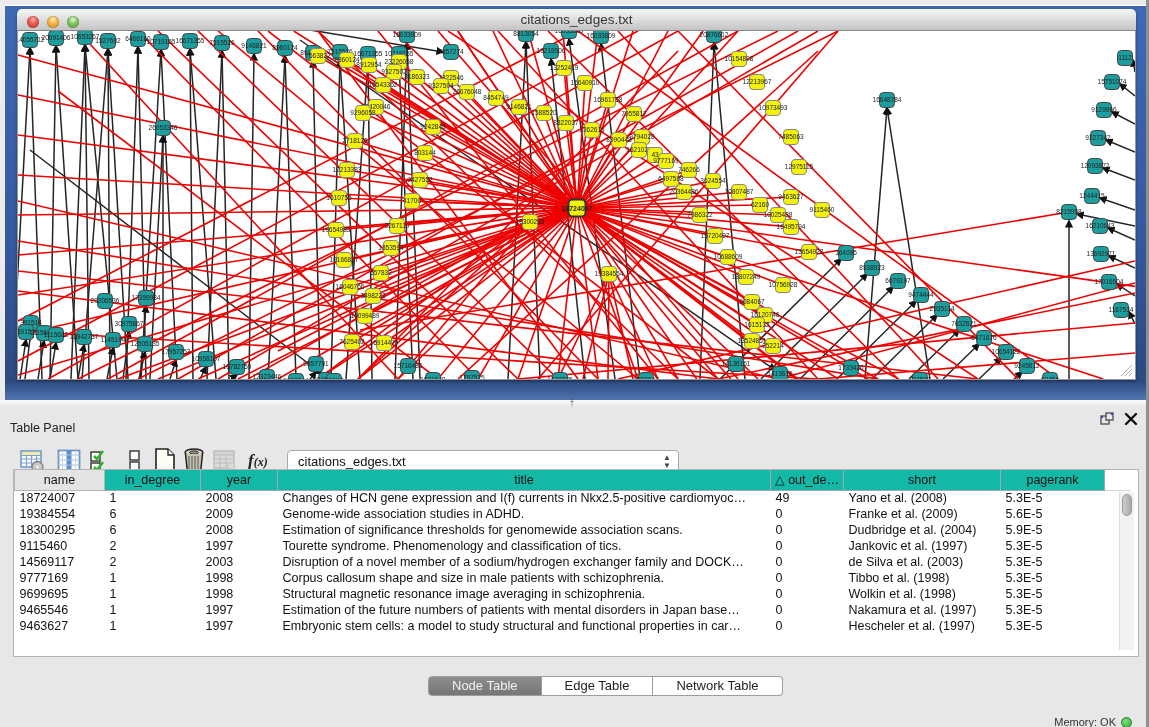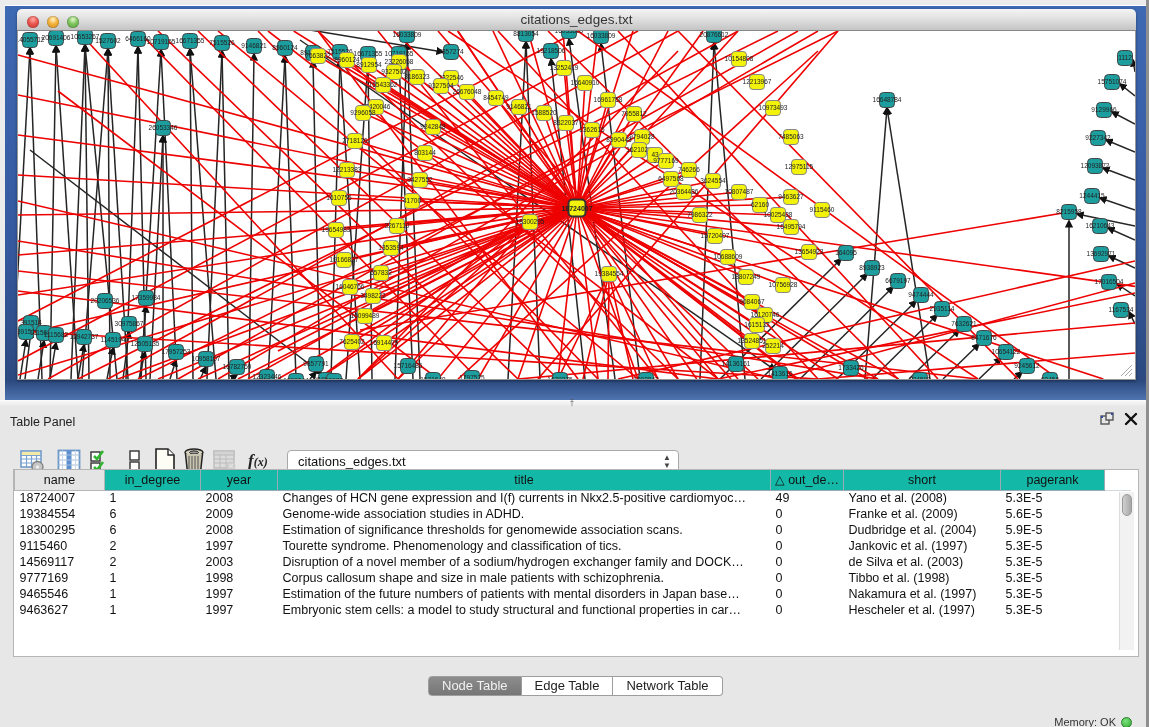--- a/index.html
+++ b/index.html
@@ -10,35 +10,35 @@
 #win{position:absolute;left:17px;top:9px;width:1119px;height:371px;border-radius:5px 5px 0 0;box-shadow:0 1px 3px rgba(0,0,0,.4)}
 #titlebar{height:22px;border-radius:5px 5px 0 0;background:linear-gradient(#f5f5f5,#dcdcdc 55%,#c4c4c4);border-bottom:1px solid #888;position:relative}
 #titlebar .t{position:absolute;left:0;right:0;top:3px;text-align:center;font-size:13.5px;color:#333}
 .tl{position:absolute;top:6.5px;width:12px;height:12px;border-radius:50%}
 #b1{left:9.5px;background:radial-gradient(circle at 50% 30%,#ff9d96 8%,#e9544c 45%,#c93a32);box-shadow:inset 0 0 1px rgba(0,0,0,.6)}
 #b2{left:29.5px;background:radial-gradient(circle at 50% 30%,#ffe9b0 8%,#f0b03a 45%,#d28f1e);box-shadow:inset 0 0 1px rgba(0,0,0,.6)}
 #b3{left:49.5px;background:radial-gradient(circle at 50% 30%,#d2f0b9 8%,#7cc25b 45%,#59a13a);box-shadow:inset 0 0 1px rgba(0,0,0,.6)}
 #graph{width:1119px;height:349px;border-left:1px solid #999;border-right:1px solid #999;border-bottom:1px solid #999;background:#fff;overflow:hidden}
 #panel{position:absolute;left:0;top:400px;width:1146px;height:327px;background:linear-gradient(#f7f7f7,#e7e7e7 6px);border-top:1px solid #fbfbfb}
 #phead{position:relative;height:36px}
-#phead .pt{position:absolute;left:10px;top:14px;font-size:12.5px;color:#222}
+#phead .pt{position:absolute;left:10px;top:20px;font-size:12.5px;color:#222}
 #phead .ic{position:absolute;top:11px}
 #toolbar{position:absolute;left:0;top:40px;height:40px;width:100%}
 #combo{position:absolute;left:287px;top:9px;width:392px;height:24px;background:#fff;border:1px solid #a9a9a9;border-radius:4px;font-size:13px;color:#111;line-height:22px;padding-left:10px}
 #combo .sp{position:absolute;right:4px;top:3px;width:14px;height:17px;color:#444;font-size:8px;line-height:8px;text-align:center}
 #tablewrap{position:absolute;left:13px;top:68px;width:1126px;height:188px;border:1px solid #b5b5b5;background:#fff;overflow:hidden}
 #tbl{border-collapse:collapse;table-layout:fixed;width:1104px;font-size:12.5px;color:#111}
 #tbl th{height:20px;font-weight:normal;border:1px solid #9aabb5;border-top:none;background:#14b8a6;font-size:12.5px;padding:0}
 #tbl th.g{background:#e4e4e4;border-color:#b5b5b5}
 #tbl td{height:16px;padding:0 2px 0 5px;white-space:nowrap;overflow:hidden}
 .c0{width:90px}.c1{width:96px}.c2{width:77px}.c3{width:493px}.c4{width:73px}.c5{width:157px}.c6{width:104px}.c7{width:26px}
 #vsb{position:absolute;right:4px;top:22px;width:15px;height:158px;background:#f2f2f2;border-left:1px solid #ddd}
 #vsb .th{position:absolute;left:2px;top:2px;width:10px;height:22px;background:linear-gradient(90deg,#cfcfcf,#a8a8a8);border-radius:5px;border:1px solid #999}
 #tabs{position:absolute;left:428px;top:275px;height:20px;display:flex;font-size:13px}
-#tabs .seg{border:1px solid #9d9d9d;border-left:none;background:#fff;color:#222;line-height:18px;padding:0 13px}
+#tabs .seg{border:1px solid #9d9d9d;border-left:none;background:#fff;color:#222;line-height:18px;padding:0 23px}
 #tabs .seg:first-child{border-left:1px solid #9d9d9d;border-radius:4px 0 0 4px;background:linear-gradient(#8d8d8d,#767676);color:#f2f2f2}
 #tabs .seg:last-child{border-radius:0 4px 4px 0}
 #mem{position:absolute;right:14px;top:315px;font-size:11px;color:#333}
 #mem .dot{display:inline-block;width:11px;height:11px;border-radius:50%;background:radial-gradient(circle at 40% 35%,#7ee07e,#2fae2f);border:1px solid #2a7c2a;vertical-align:-2px;margin-left:5px}
 </style></head><body>
 <div id="root">
  <div id="blue"></div>
  <div id="blueband"></div>
  <div id="rightstrip"></div>
  <div id="splitgrip">⤒</div>
@@ -726,20 +726,30 @@
               <td class="c0">9777169</td>
               <td class="c1">1</td>
               <td class="c2">1998</td>
               <td class="c3">Corpus callosum shape and size in male patients with schizophrenia.</td>
               <td class="c4">0</td>
               <td class="c5">Tibbo et al. (1998)</td>
               <td class="c6">5.3E‑5</td>
               <td class="c7"></td>
             </tr>
             <tr>
+              <td class="c0">9699695</td>
+              <td class="c1">1</td>
+              <td class="c2">1998</td>
+              <td class="c3">Structural magnetic resonance image averaging in schizophrenia.</td>
+              <td class="c4">0</td>
+              <td class="c5">Wolkin et al. (1998)</td>
+              <td class="c6">5.3E‑5</td>
+              <td class="c7"></td>
+            </tr>
+            <tr>
               <td class="c0">9465546</td>
               <td class="c1">1</td>
               <td class="c2">1997</td>
               <td class="c3">Estimation of the future numbers of patients with mental disorders in Japan base…</td>
               <td class="c4">0</td>
               <td class="c5">Nakamura et al. (1997)</td>
               <td class="c6">5.3E‑5</td>
               <td class="c7"></td>
             </tr>
             <tr>

